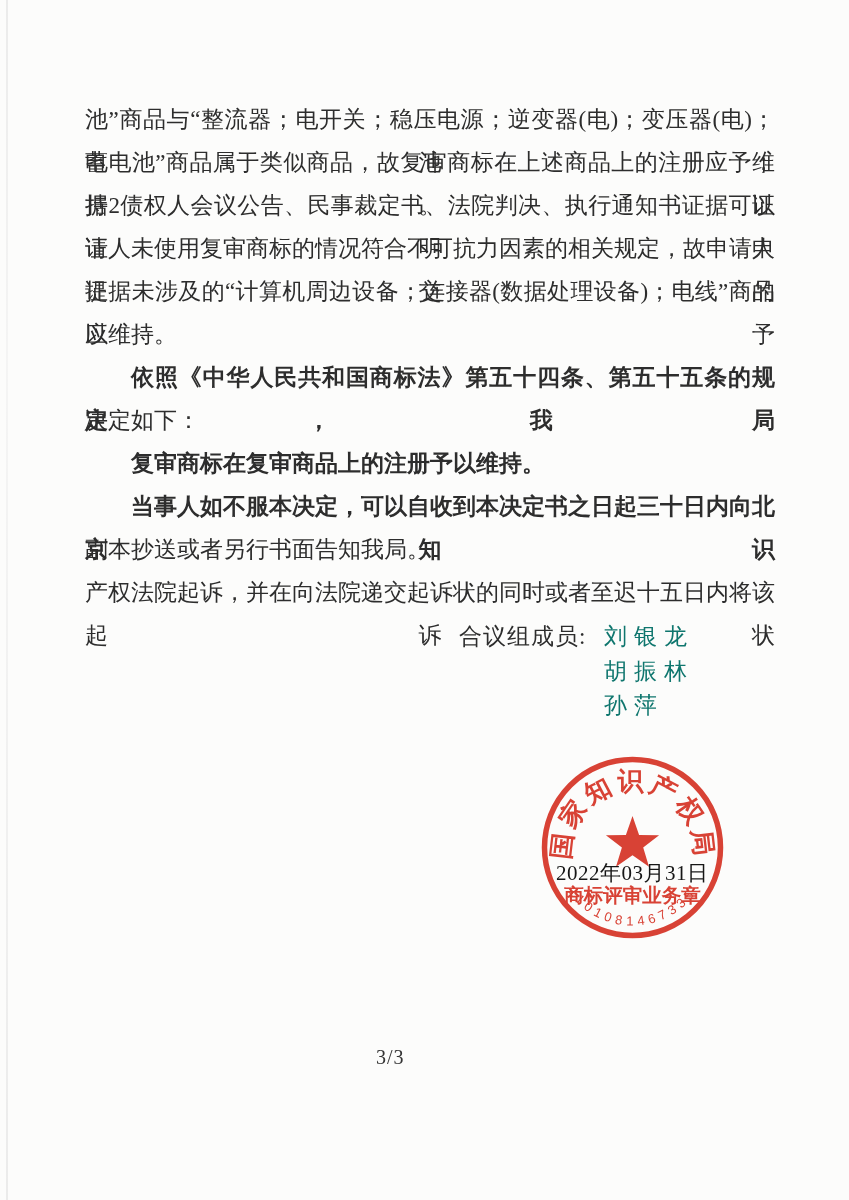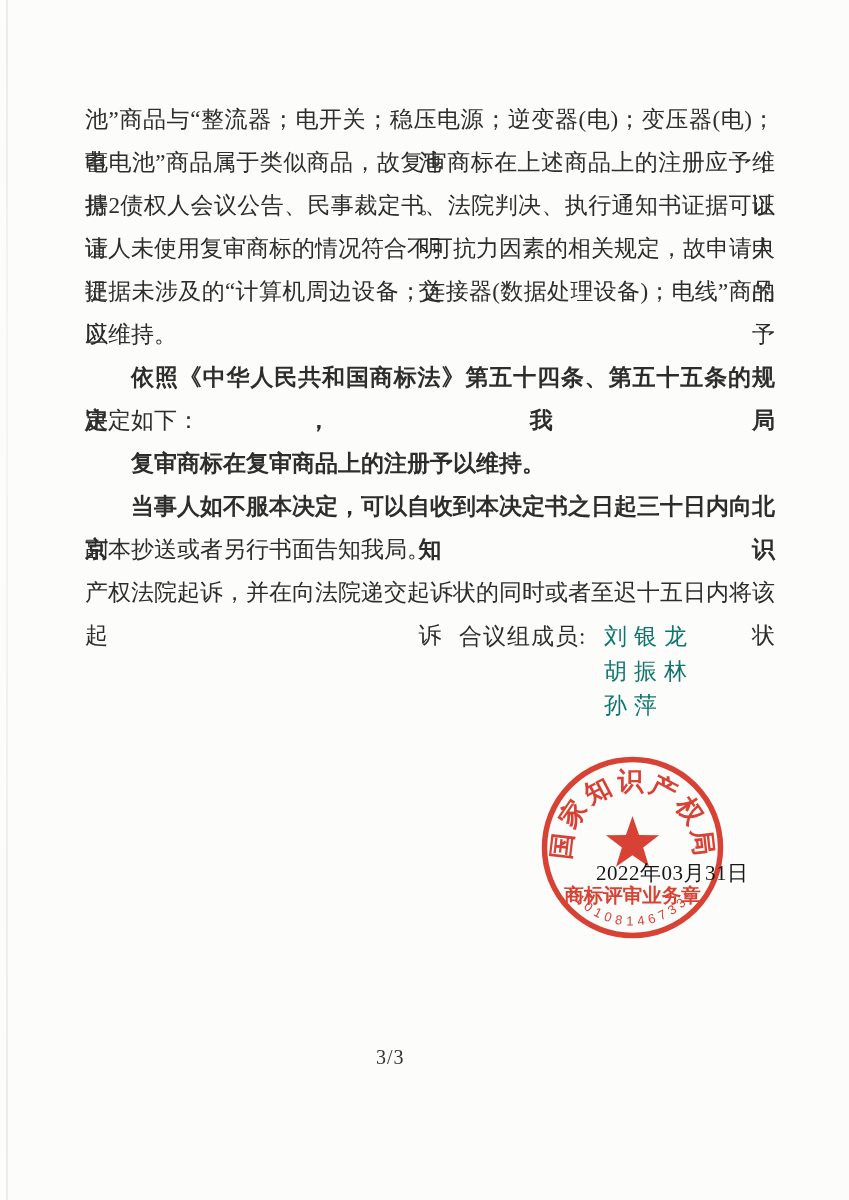--- a/index.html
+++ b/index.html
@@ -45,21 +45,20 @@
   .seal{
     position:absolute;left:537px;top:752px;width:191px;height:191px;
     mix-blend-mode:multiply;
   }
   .seal svg{position:absolute;left:0;top:0;opacity:.93;}
   .seal-date{
     position:absolute;left:556px;top:859px;width:150px;
     text-align:center;font-size:21px;color:#161616;
     letter-spacing:.5px;white-space:nowrap;z-index:3;
     mix-blend-mode:multiply;
-    margin-left:40px;
   }
   .page-number{
     position:absolute;left:376px;top:1046px;width:80px;
     font-size:20px;color:#333;
     letter-spacing:1px;
   }
 </style>
 </head>
 <body>
 

